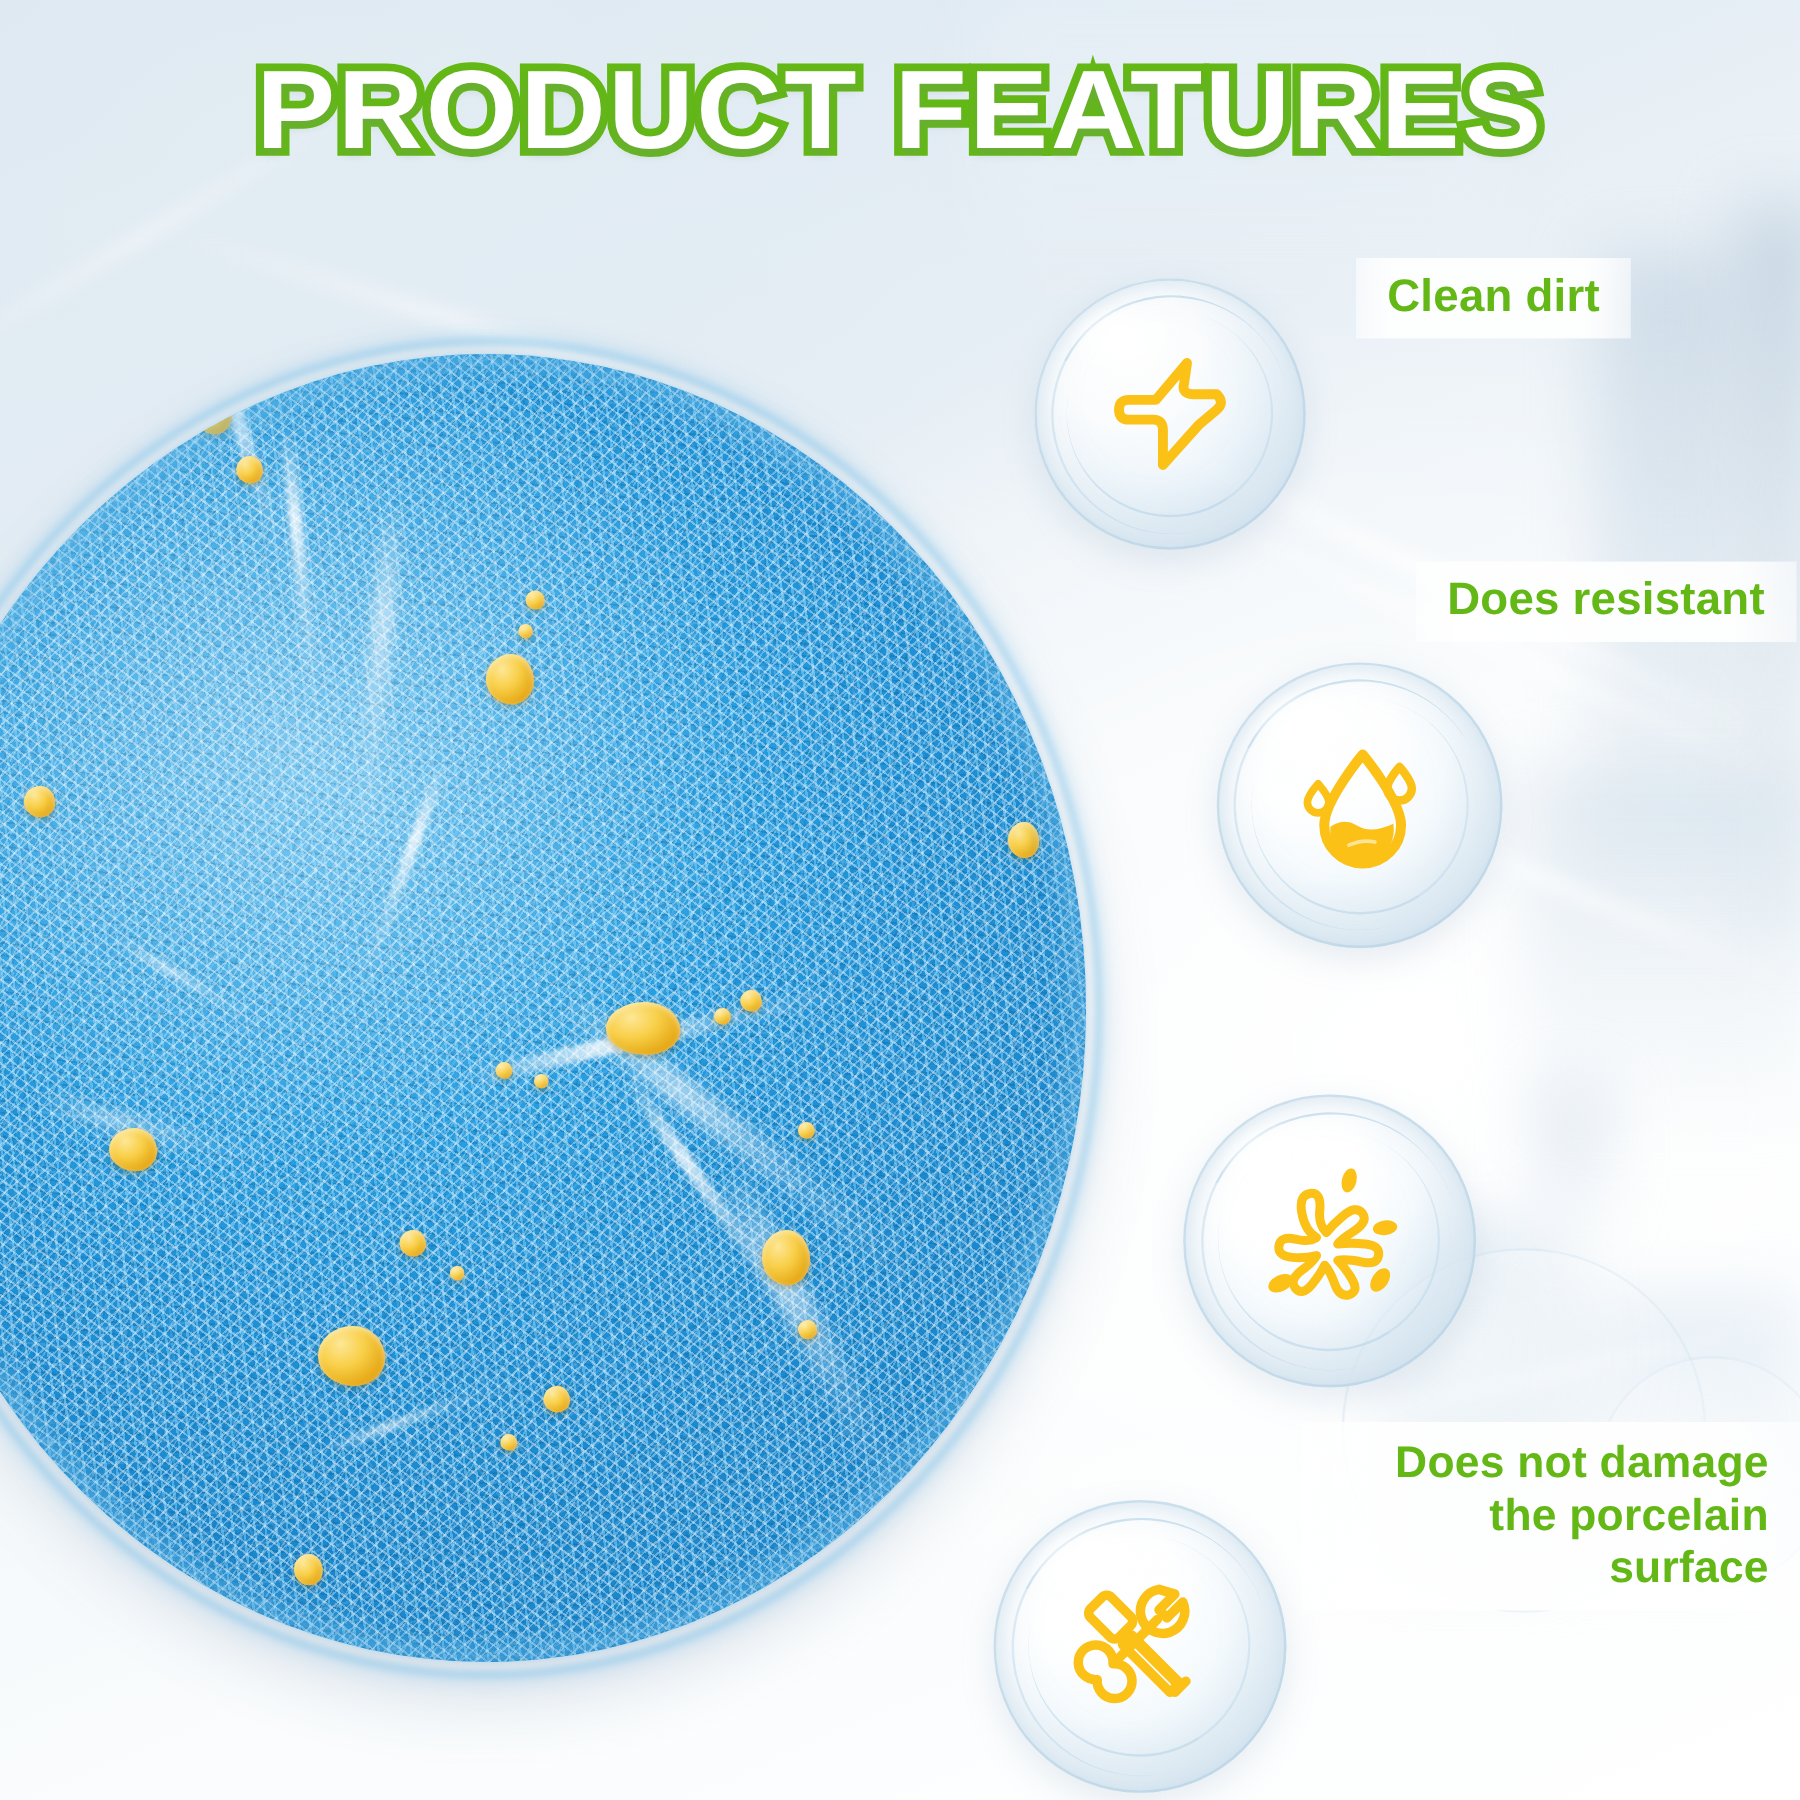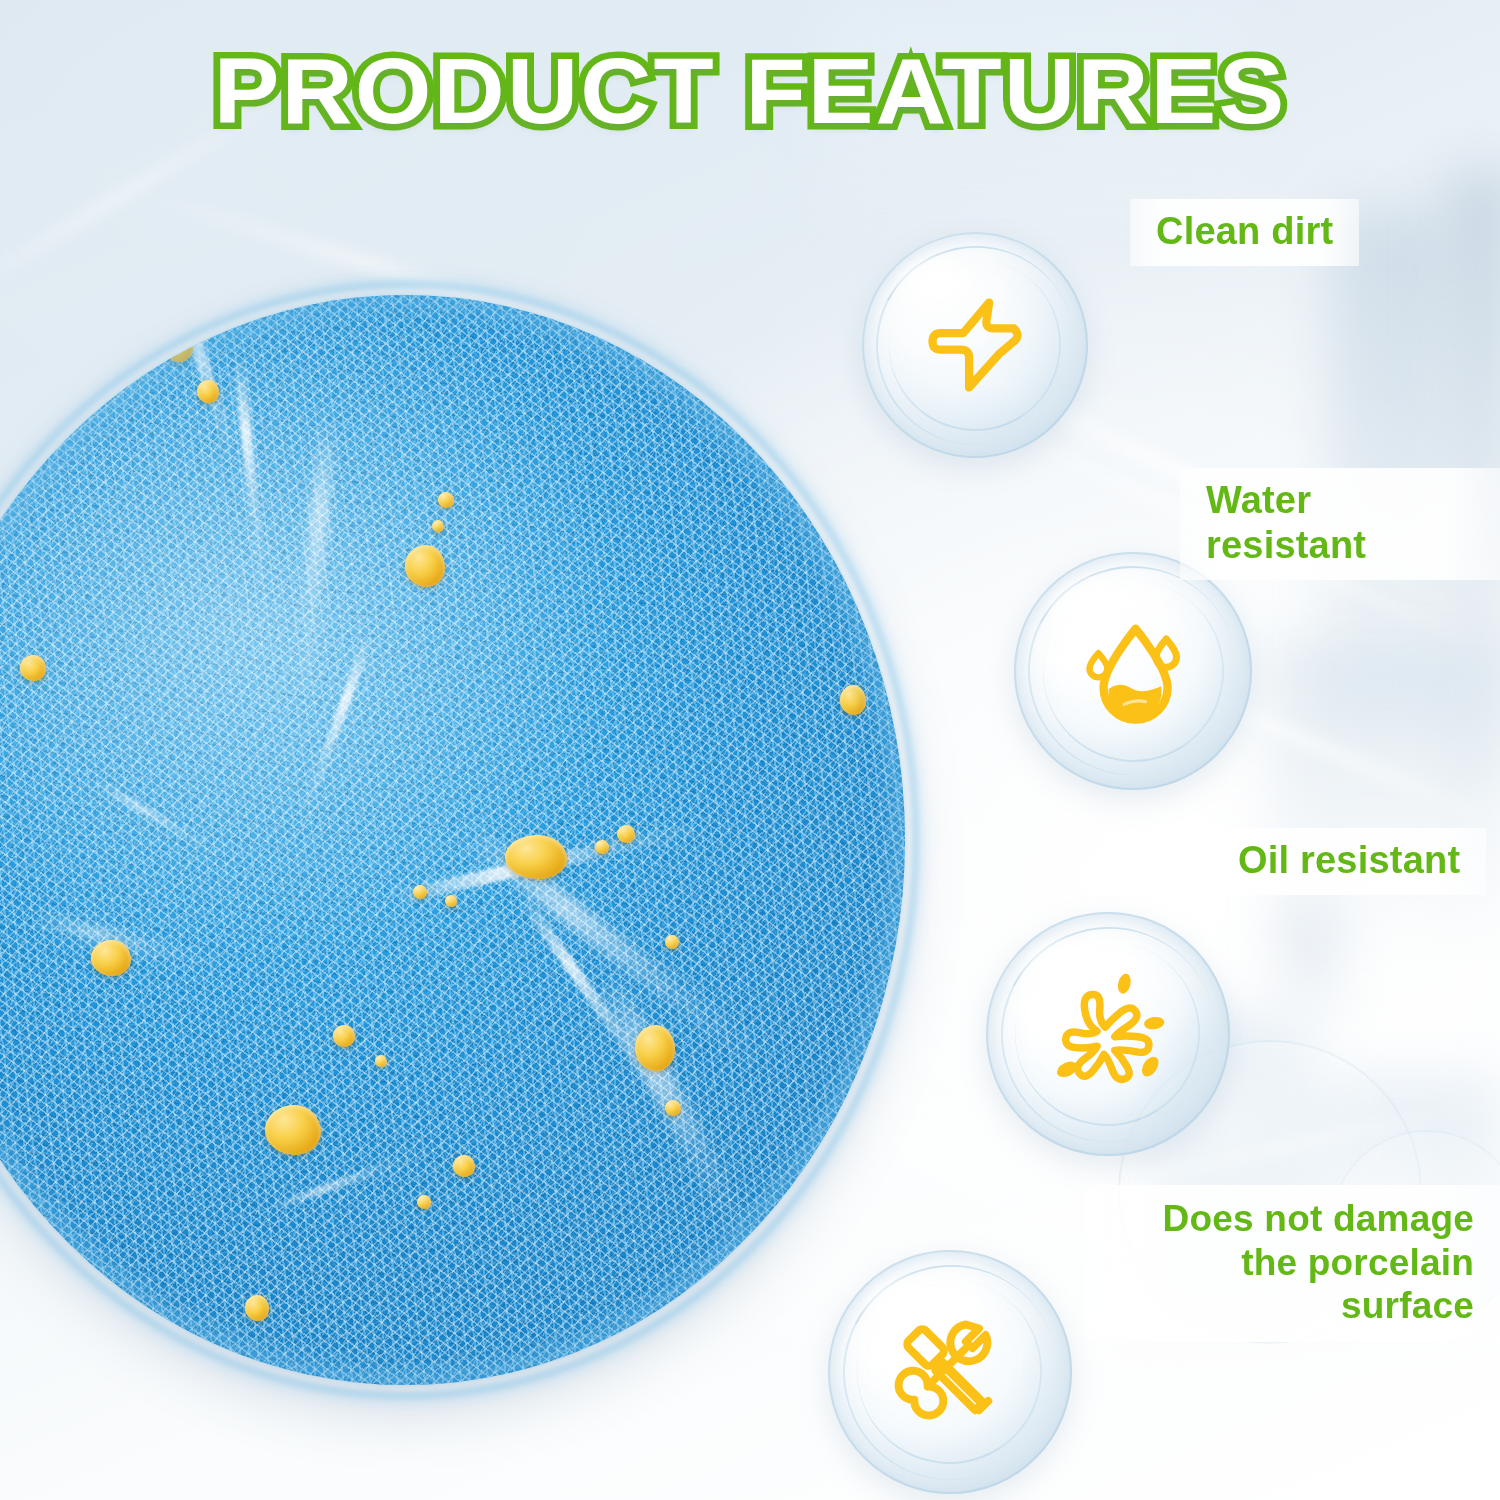--- a/index.html
+++ b/index.html
@@ -305,53 +305,52 @@
     <span class="title">PRODUCT FEATURES</span>
   </div>
 
   <div class="bubble" style="left:862px; top:232px; width:226px; height:226px;">
     <div class="bub-arc"></div>
     <div class="bub-arc2"></div>
     <svg class="bub-icon" width="118" height="118" viewBox="0 0 100 100">
       <path d="M62 14 L40 40 L21 40 Q14 40 14 47 Q14 54 21 54 L38 54 Q45 54 45 61 L45 86 L70 58 L83 47 Q89 42 83 36 L66 36 Q58 36 60 28 Z" fill="none" stroke="#fbc116" stroke-width="7" stroke-linejoin="round" stroke-linecap="round"></path>
     </svg>
   </div>
-  <div class="label" style="left:1130px; top:199px;">Clean dirt</div>
+  <div class="label" style="left:1130px; top:215px;">Clean dirt</div>
 
   <div class="bubble" style="left:1014px; top:552px; width:238px; height:238px;">
     <div class="bub-arc"></div>
     <div class="bub-arc2"></div>
     <svg class="bub-icon" width="128" height="128" viewBox="0 0 100 100">
       <path d="M52 17 C52 17 77 47 77 63 A25 25 0 0 1 27 63 C27 47 52 17 52 17 Z" fill="none" stroke="#fbc116" stroke-width="6.5" stroke-linejoin="round"></path>
       <path d="M31 64 Q40 58 48 63 Q57 69 72 62 Q74 78 60 85 Q46 91 35 80 Q30 73 31 64 Z" fill="#fbc116"></path>
       <path d="M43 76 Q52 72 60 74" fill="none" stroke="#ffffff" stroke-width="2.4" stroke-linecap="round" opacity=".55"></path>
       <path d="M76 25 C76 25 84 34 84 39 A8 8 0 0 1 68 39 C68 34 76 25 76 25 Z" fill="none" stroke="#fbc116" stroke-width="5.5" stroke-linejoin="round"></path>
       <path d="M23 36 C23 36 30 44 30 48 A7 7 0 0 1 16 48 C16 44 23 36 23 36 Z" fill="none" stroke="#fbc116" stroke-width="5" stroke-linejoin="round"></path>
     </svg>
   </div>
-  <div class="label" style="left:1180px; top:468px;">Water resistant</div>
+  <div class="label" style="left:1180px; top:468px;">Does resistant</div>
 
   <div class="bubble" style="left:986px; top:912px; width:244px; height:244px;">
     <div class="bub-arc"></div>
     <div class="bub-arc2"></div>
     <svg class="bub-icon" width="136" height="136" viewBox="0 0 100 100">
       <path d="M42 48
                Q35 44 33 33 Q31 22 38 21 Q45 20 44 31 Q43 40 48 45
                Q52 40 58 35 Q66 28 70 33 Q74 38 65 44 Q57 49 55 52
                Q63 51 72 52 Q81 53 80 59 Q79 65 70 63 Q60 61 55 62
                Q60 67 64 74 Q68 81 62 83 Q56 85 53 76 Q50 68 47 65
                Q44 71 39 77 Q33 84 29 79 Q25 74 33 68 Q40 63 42 59
                Q34 61 26 60 Q18 59 19 53 Q20 47 29 49 Q37 51 42 48 Z" fill="none" stroke="#fbc116" stroke-width="5.5" stroke-linejoin="round"></path>
       <ellipse cx="62" cy="13" rx="4.5" ry="7.5" fill="#fbc116" transform="rotate(14 62 13)"></ellipse>
       <ellipse cx="84" cy="42" rx="7.5" ry="4.5" fill="#fbc116" transform="rotate(-8 84 42)"></ellipse>
       <ellipse cx="20" cy="76" rx="8" ry="5" fill="#fbc116" transform="rotate(-26 20 76)"></ellipse>
       <ellipse cx="81" cy="74" rx="5" ry="8" fill="#fbc116" transform="rotate(34 81 74)"></ellipse>
     </svg>
   </div>
-  <div class="label" style="left:1212px; top:828px;">Oil resistant</div>
 
   <div class="bubble" style="left:828px; top:1250px; width:244px; height:244px;">
     <div class="bub-arc"></div>
     <div class="bub-arc2"></div>
     <svg class="bub-icon" width="132" height="132" viewBox="0 0 100 100">
 
       <path d="M72 17 L62 27 L67 32 L77 22
                A14 14 0 1 1 62 14 Z
                M61 33 L33 61
                A11 11 0 1 0 23 71

